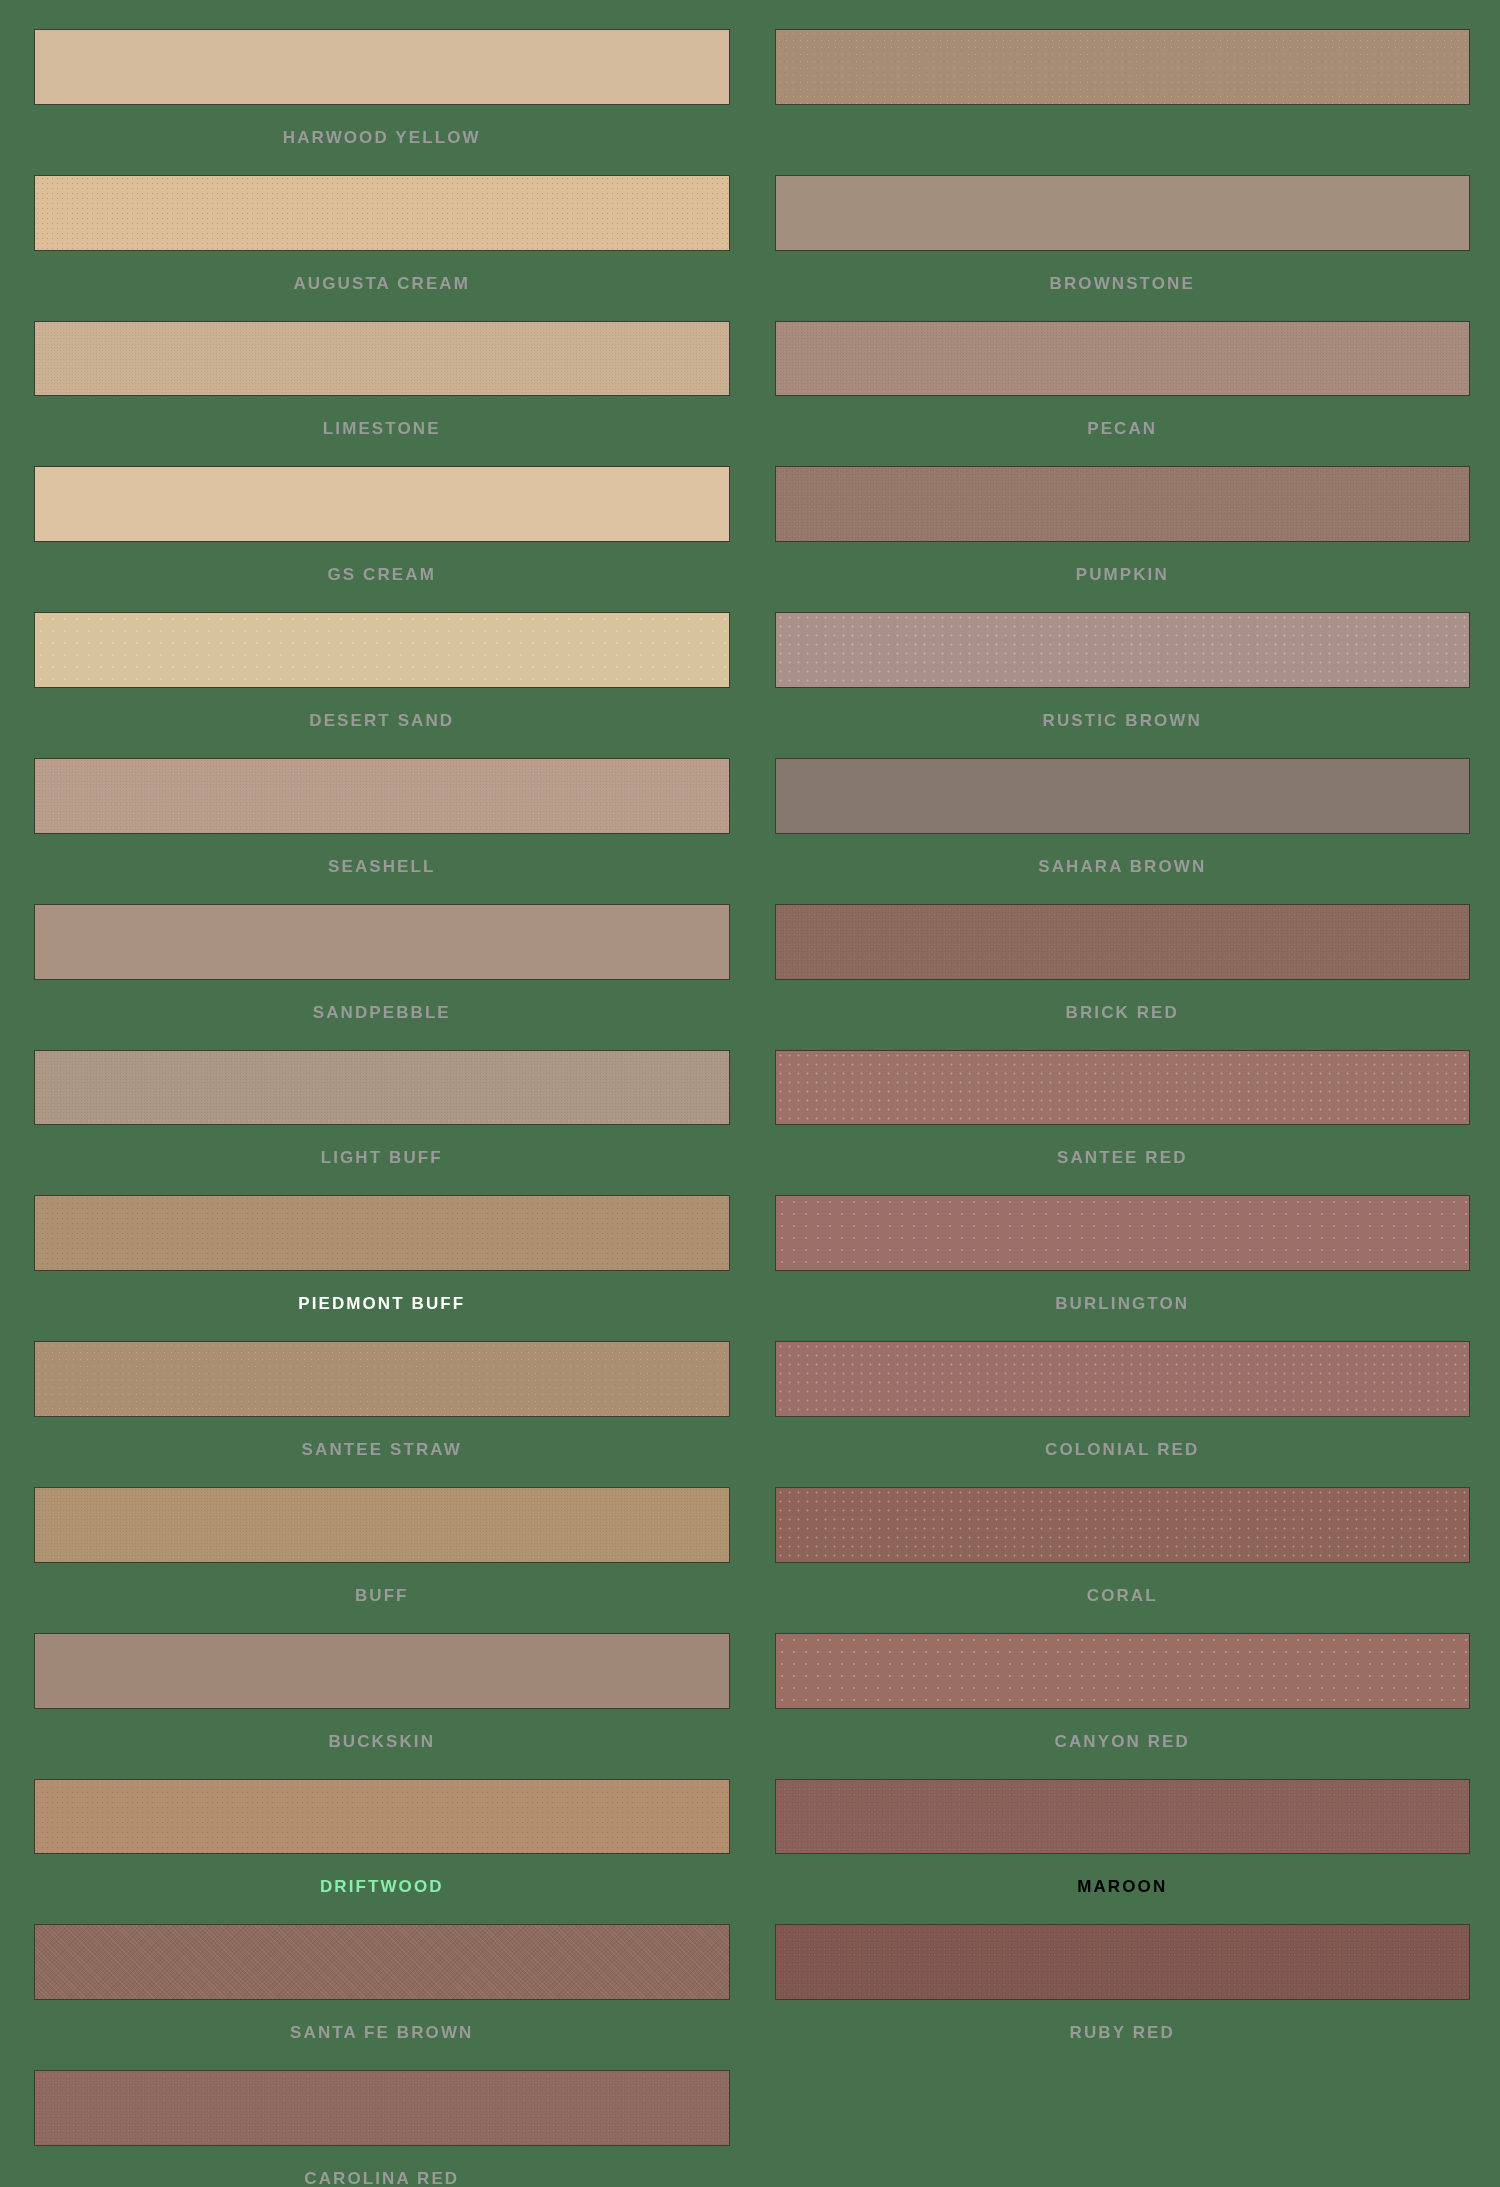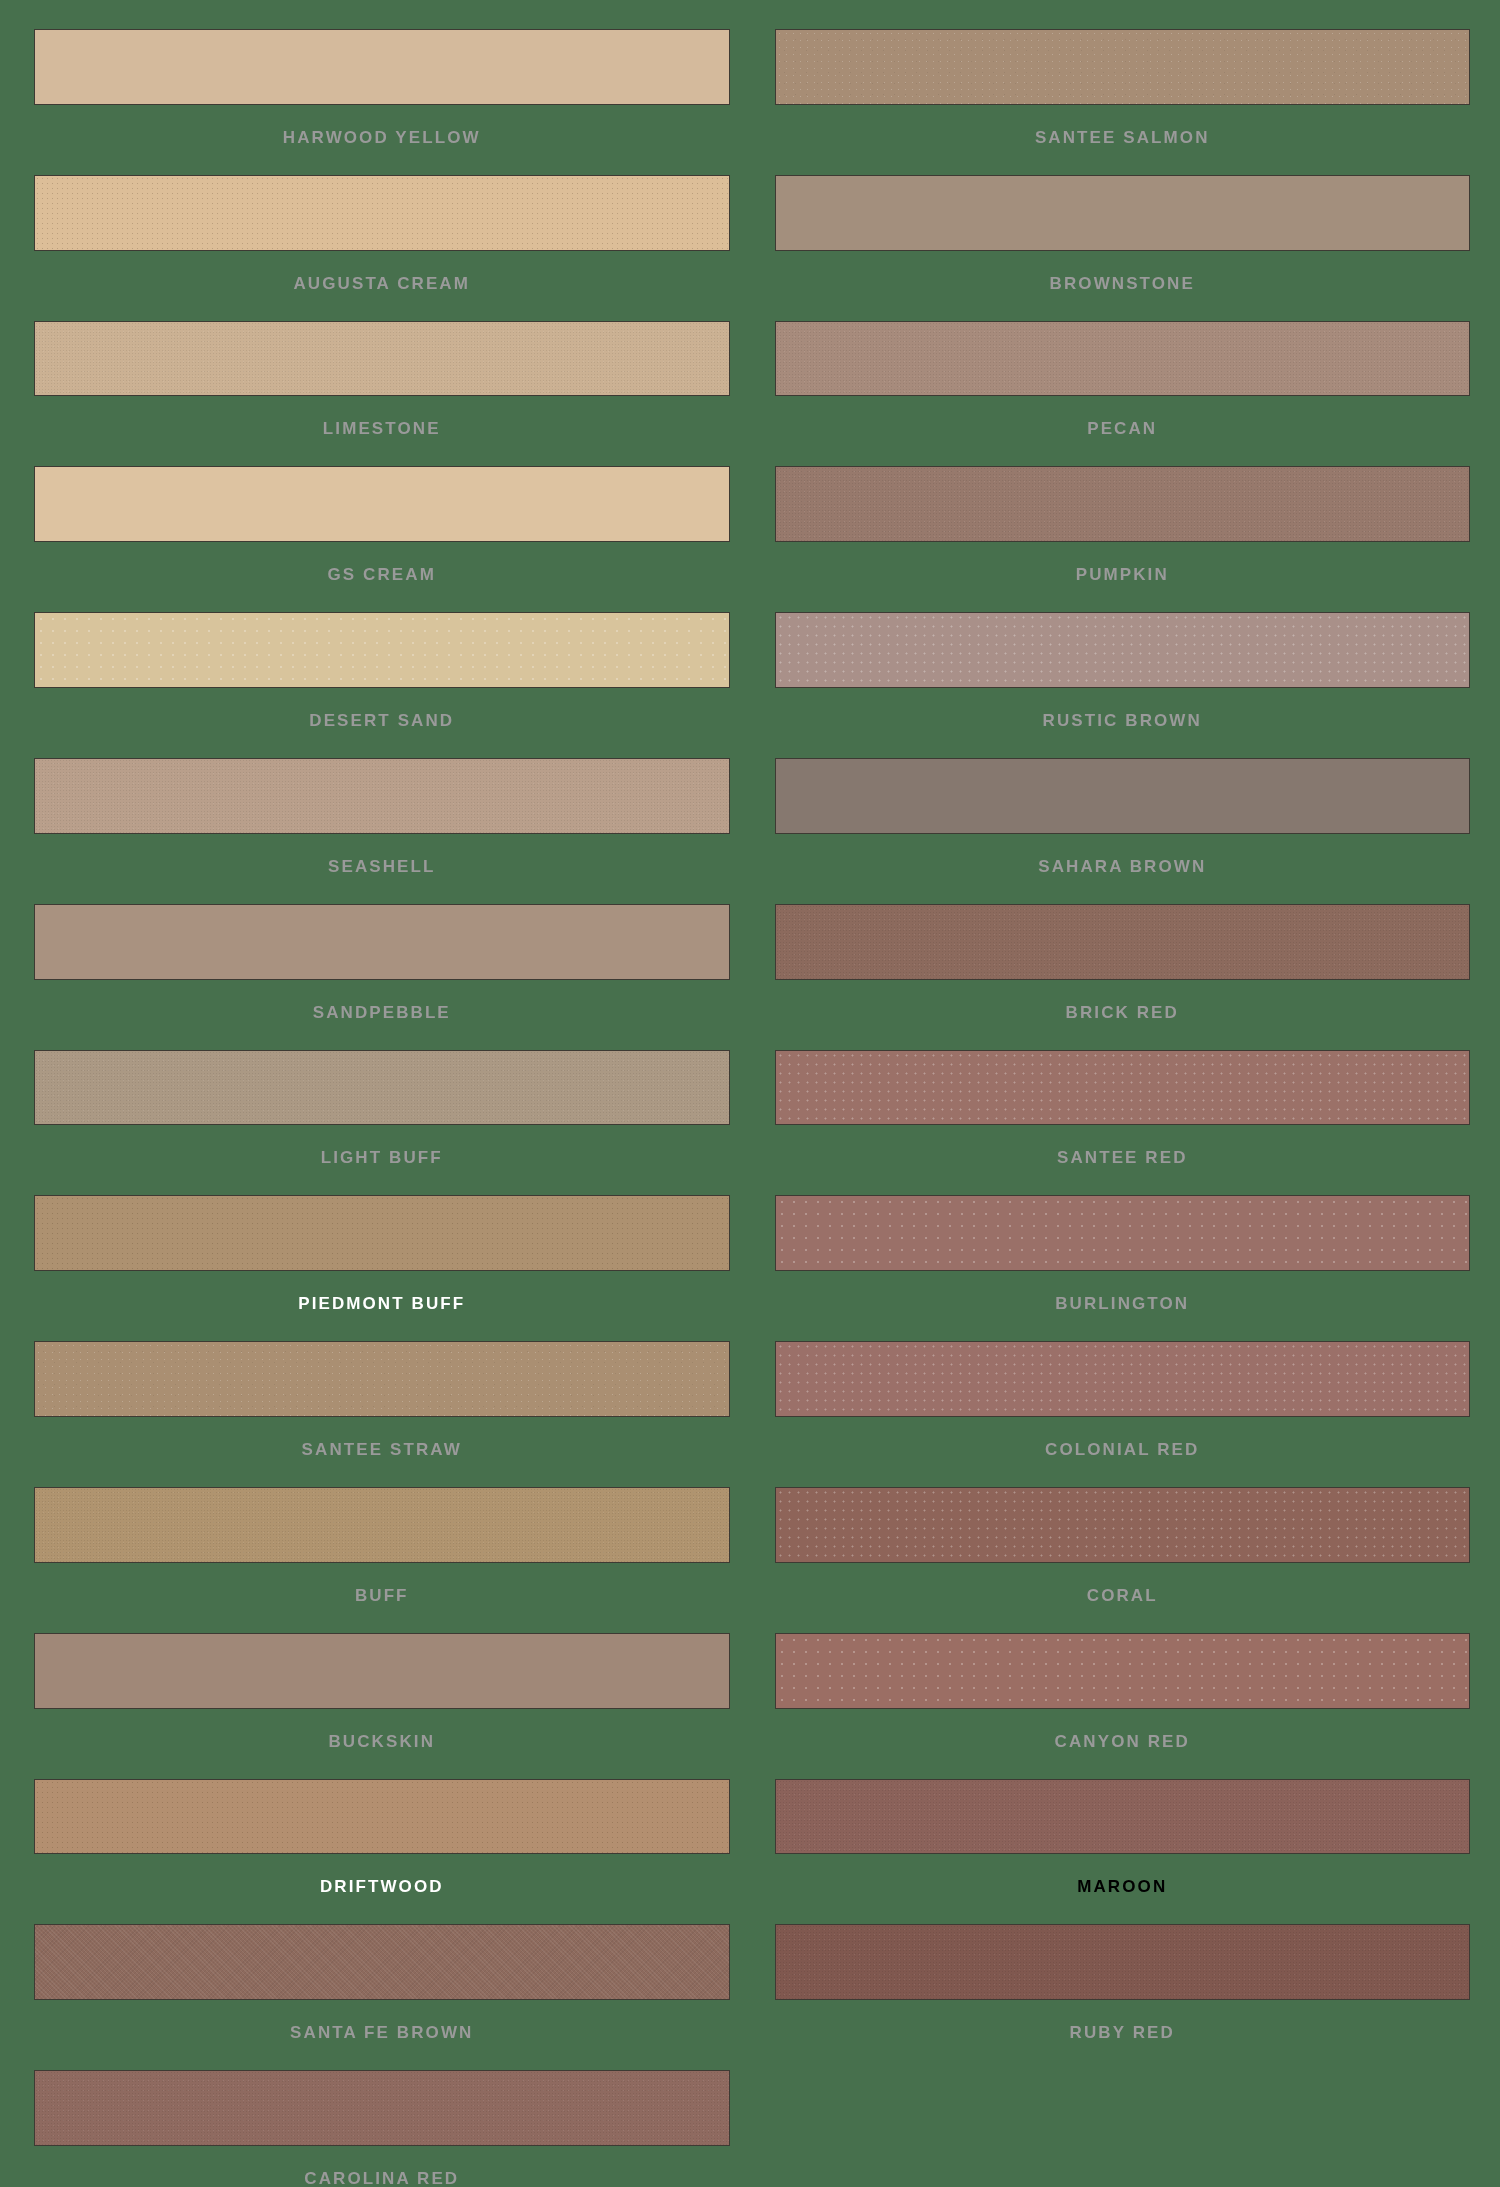--- a/index.html
+++ b/index.html
@@ -203,42 +203,41 @@
       <div class="swatch-cell">
         <div class="swatch-chip" title="BUCKSKIN" style="background: rgb(160, 136, 120); border-color: rgb(61, 58, 51);">
             <span class="tex tex-fine-dot"></span>
           </div>
         <span class="swatch-label" style="color: rgb(154, 154, 154);">BUCKSKIN</span>
       </div>
       <div class="swatch-cell">
         <div class="swatch-chip" title="DRIFTWOOD" style="background: rgb(179, 143, 112); border-color: rgb(61, 58, 51);">
             <span class="tex tex-dark-dot"></span>
           </div>
-        <span class="swatch-label" style="color: #ffffff;">DRIFTWOOD</span>
+        <span class="swatch-label" style="color: #86efac;">DRIFTWOOD</span>
       </div>
       <div class="swatch-cell">
         <div class="swatch-chip" title="SANTA FE BROWN" style="background: rgb(141, 106, 93); border-color: rgb(61, 58, 51);">
             <span class="tex tex-weave"></span>
           </div>
         <span class="swatch-label" style="color: rgb(154, 154, 154);">SANTA FE BROWN</span>
       </div>
       <div class="swatch-cell">
         <div class="swatch-chip" title="CAROLINA RED" style="background: rgb(143, 106, 96); border-color: rgb(61, 58, 51);">
             <span class="tex tex-grain"></span>
           </div>
         <span class="swatch-label" style="color: rgb(154, 154, 154);">CAROLINA RED</span>
       </div>
     </div>
 
     <div class="palette-column col-right">
       <div class="swatch-cell">
         <div class="swatch-chip" title="SANTEE SALMON" style="background: rgb(167, 141, 117); border-color: rgb(61, 58, 51);">
             <span class="tex tex-speckle"></span>
           </div>
-        <span class="swatch-label" style="color: rgb(154, 154, 154);">SANTEE SALMON</span>
       </div>
       <div class="swatch-cell">
         <div class="swatch-chip" title="BROWNSTONE" style="background: rgb(163, 143, 125); border-color: rgb(61, 58, 51);">
             <span class="tex tex-none"></span>
           </div>
         <span class="swatch-label" style="color: rgb(154, 154, 154);">BROWNSTONE</span>
       </div>
       <div class="swatch-cell">
         <div class="swatch-chip" title="PECAN" style="background: rgb(167, 139, 124); border-color: rgb(61, 58, 51);">
             <span class="tex tex-grain"></span>

